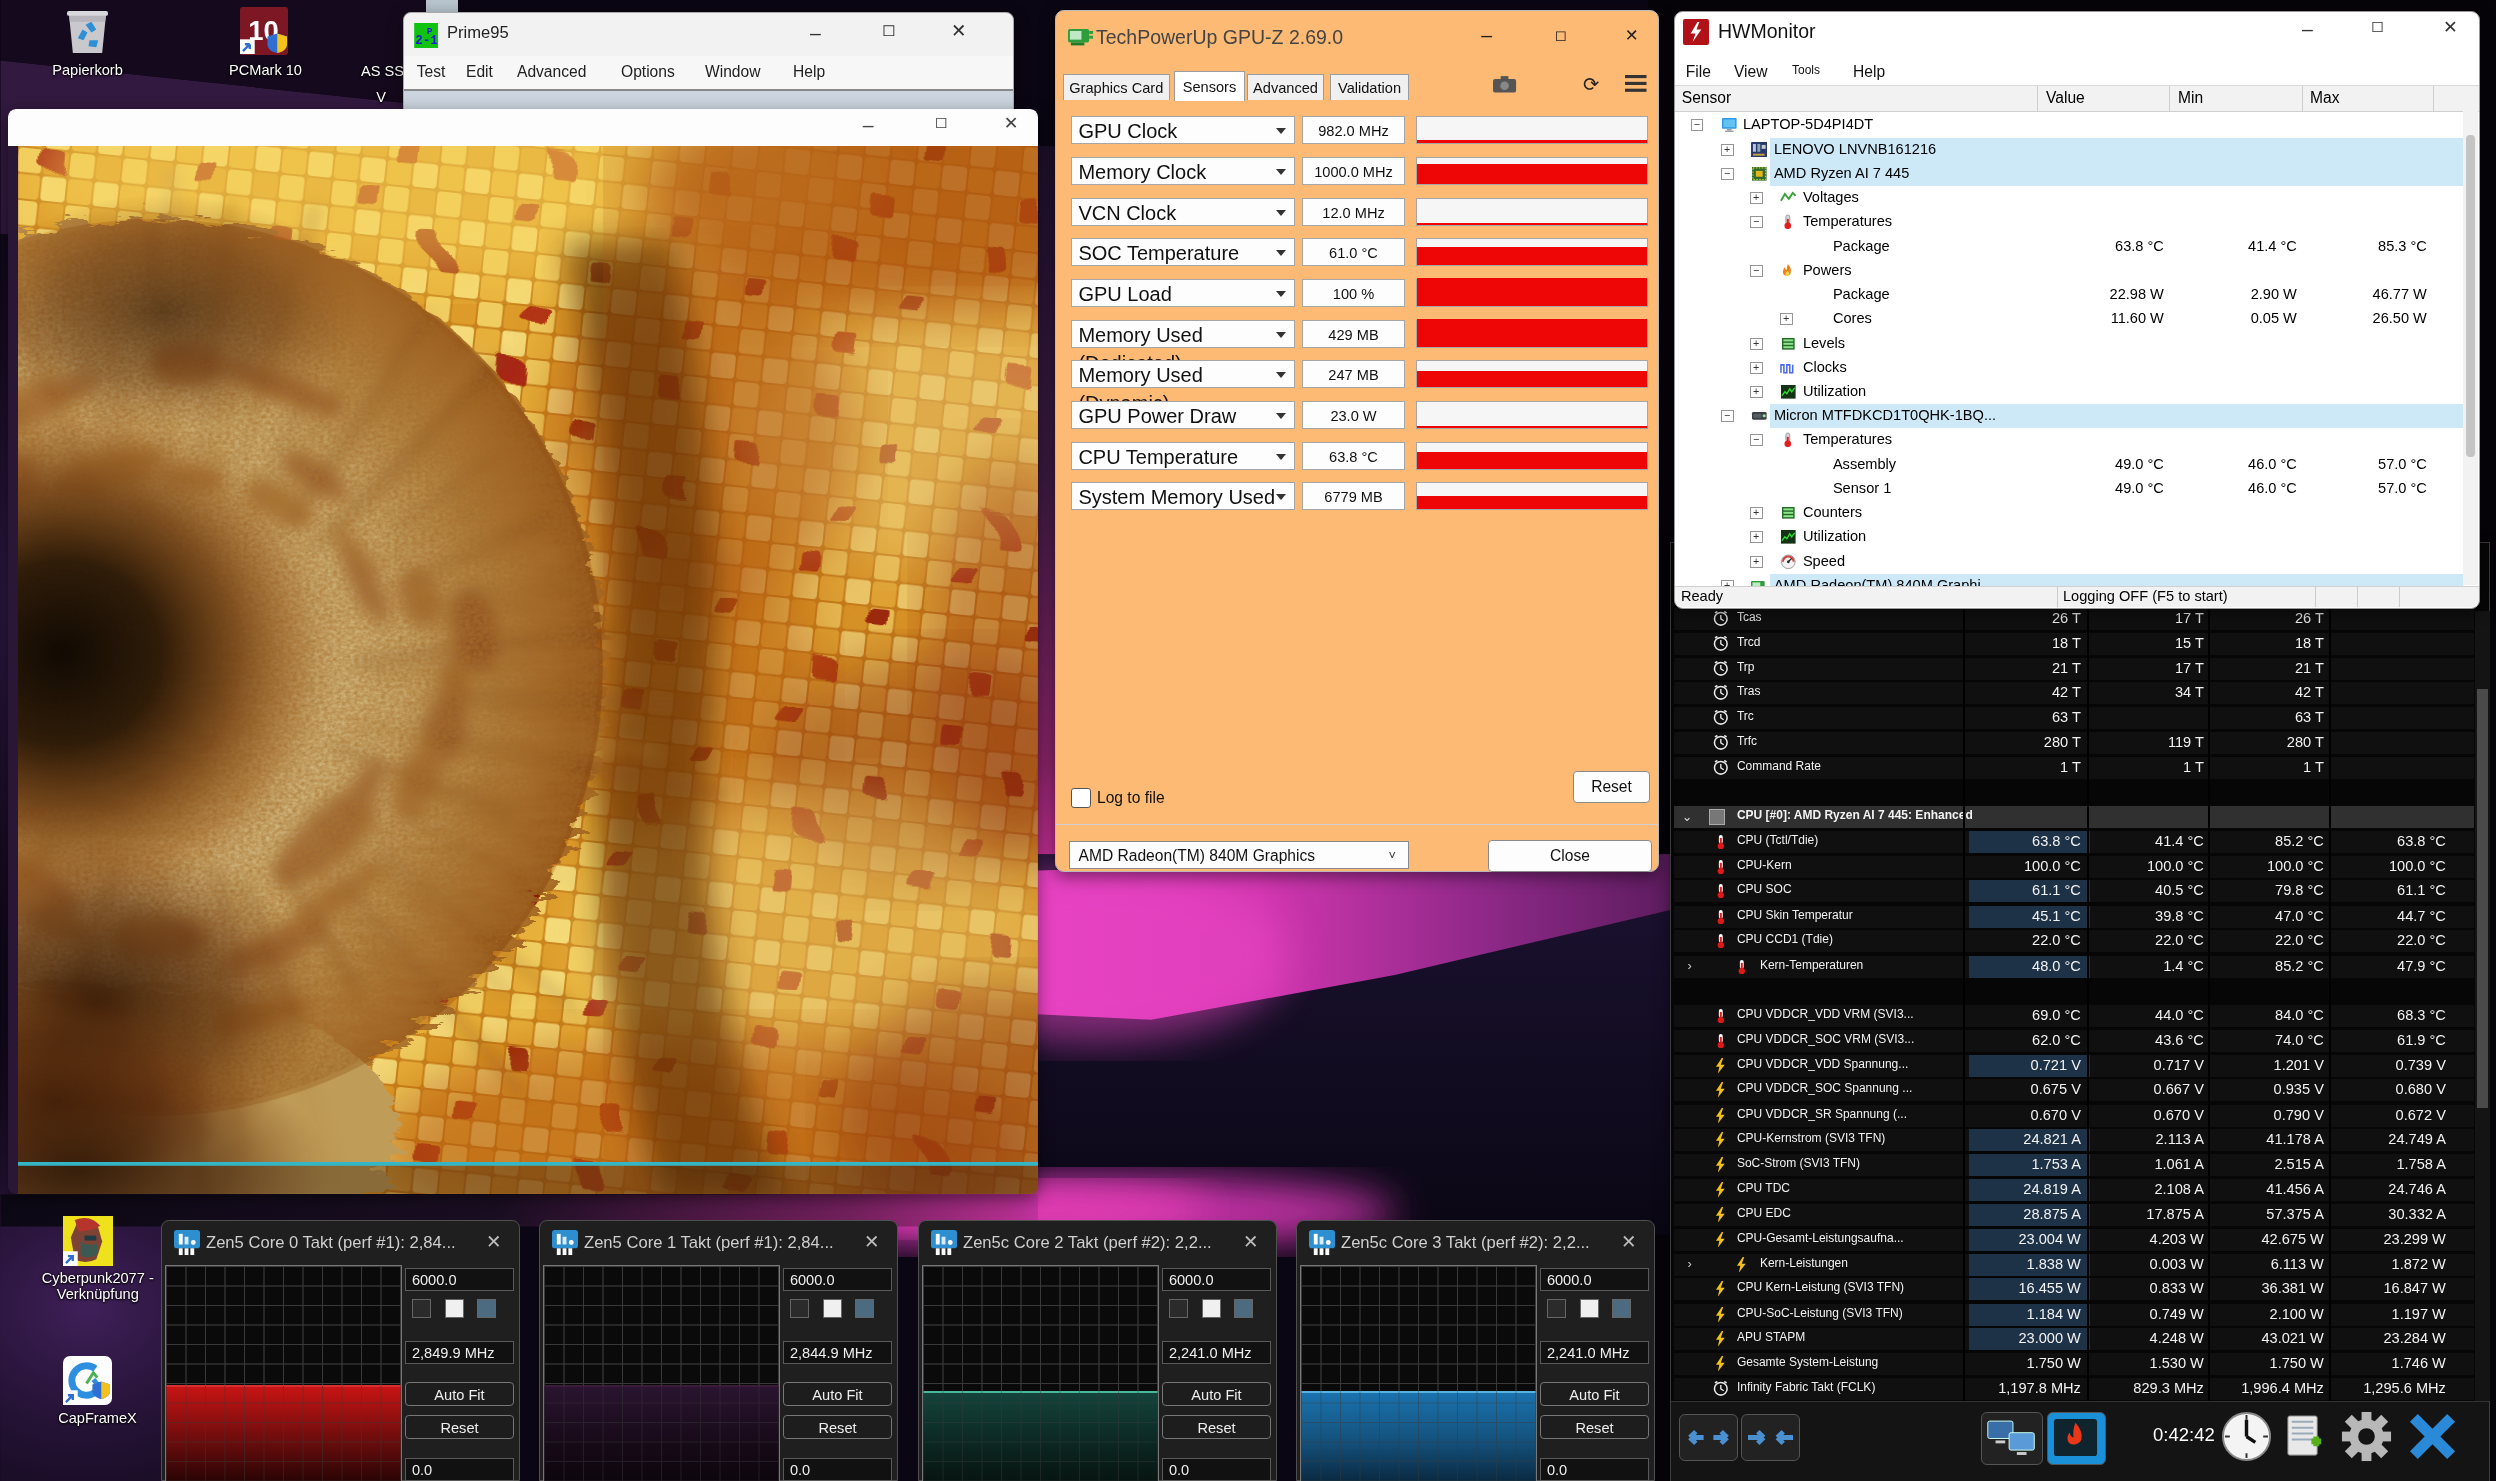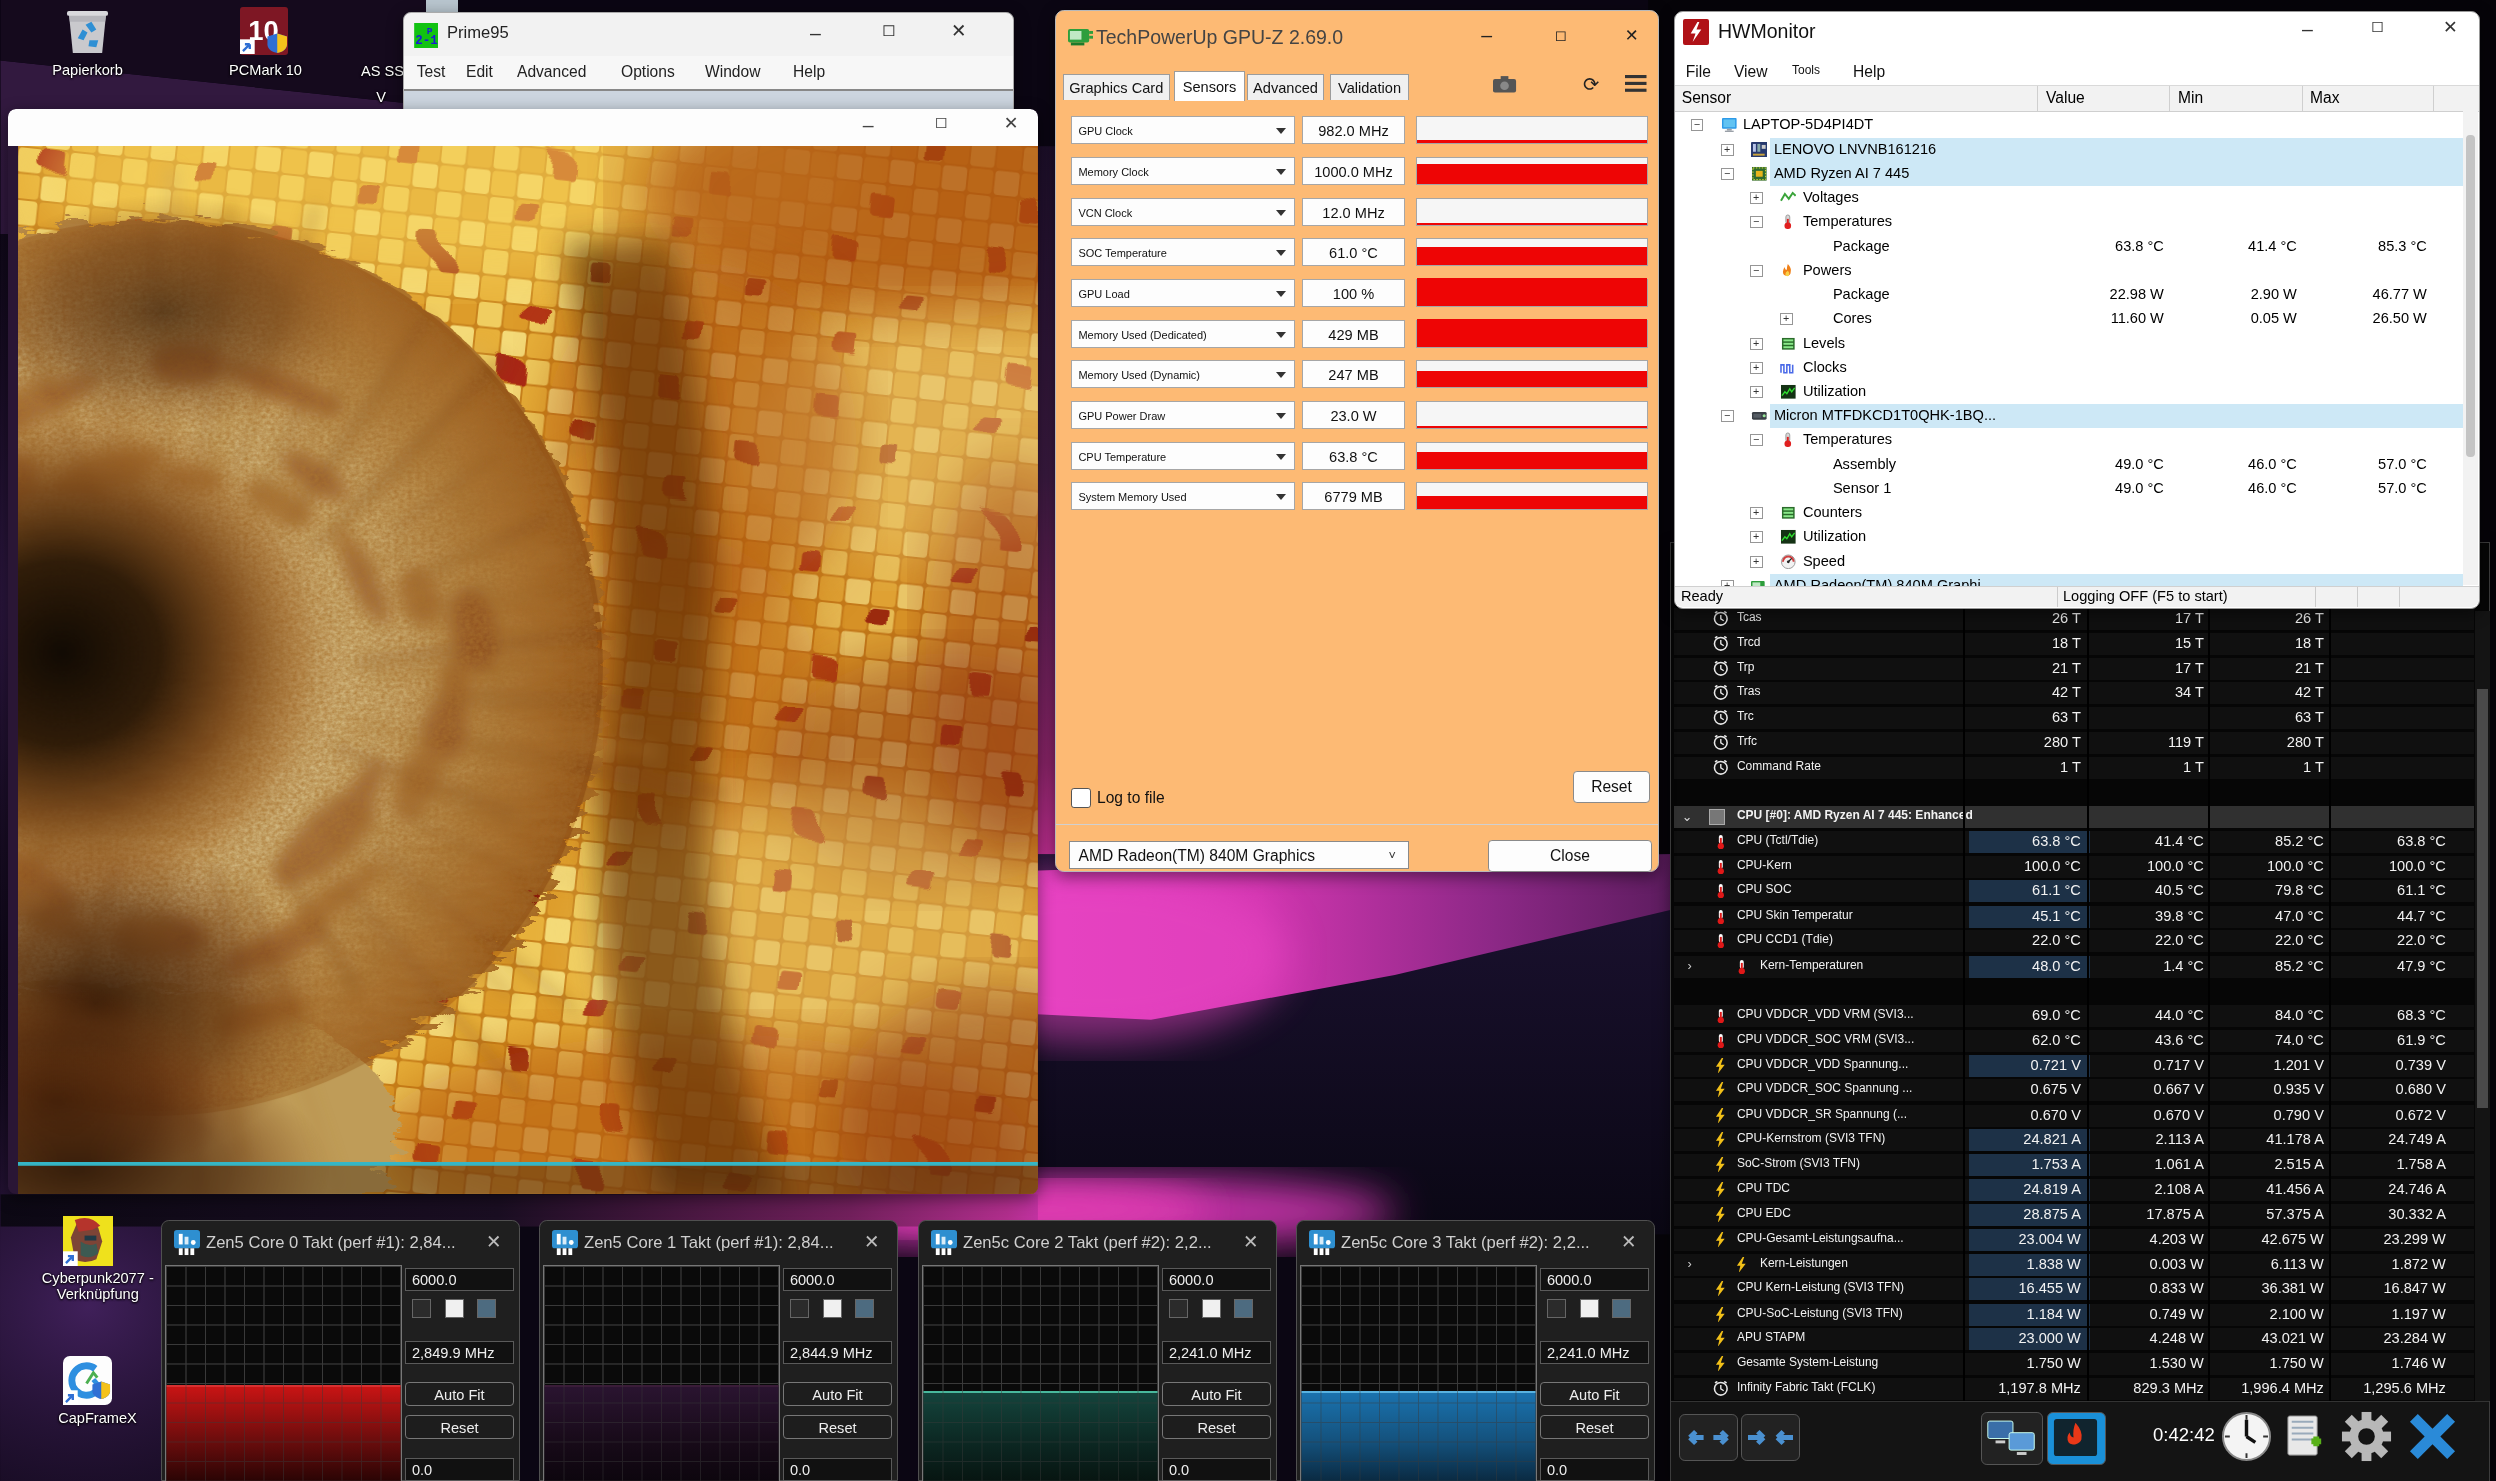--- a/index.html
+++ b/index.html
@@ -3,21 +3,21 @@
 <style>
 html,body{margin:0;padding:0;}
 body{width:2497px;height:1481px;position:relative;overflow:hidden;background:#05030a;font-family:"Liberation Sans",sans-serif;}
 .abs{position:absolute;}
 
 .win{position:absolute;box-shadow:0 4.9px 15.6px rgba(0,0,0,.45);}
 
 #gpuz{left:1055px;top:9.8px;width:602px;height:860px;background:#fdba74;border-radius:8.8px;border:1px solid #b8b8b8;}
 #gpuz .ttl{position:absolute;left:40px;top:15.6px;font-size:19.5px;color:#444;}
 .capbtn{position:absolute;top:13.7px;width:23.4px;height:23.4px;color:#222;font-size:19.5px;text-align:center;line-height:23.4px;}
-.srow-label{position:absolute;left:14.6px;width:224px;height:28px;background:#fdfdfd;border:1px solid #a6a6a6;font-size:11px;color:#111;line-height:28px;padding-left:6.8px;box-sizing:border-box;}
+.srow-label{position:absolute;left:14.6px;width:224px;height:28px;background:#fdfdfd;border:1px solid #a6a6a6;font-size:20px;color:#111;line-height:28px;padding-left:6.8px;box-sizing:border-box;}
 .srow-val{position:absolute;left:246px;width:103px;height:28px;background:#fdfdfd;border:1px solid #a6a6a6;font-size:14.6px;color:#111;line-height:28px;text-align:center;box-sizing:border-box;}
 .srow-g{position:absolute;left:360px;width:232px;height:28px;background:#f6f6f6;border:1px solid #a6a6a6;box-sizing:border-box;}
 .srow-g i{position:absolute;left:0;right:0;bottom:0;background:#ee0505;display:block;}
 .dArr{position:absolute;right:7.8px;top:11.7px;width:0;height:0;border-left:5.9px solid transparent;border-right:5.9px solid transparent;border-top:6.8px solid #333;}
 .tab{position:absolute;top:63px;height:26px;background:#f0f0f0;border:1px solid #9c9c9c;border-bottom:none;font-size:14.6px;color:#111;text-align:center;line-height:26px;box-sizing:border-box;}
 
 #hwm{left:1674px;top:10.7px;width:804px;height:596px;background:#fff;border-radius:8.8px;border:1px solid #999;overflow:hidden;}
 #hwm .row{position:absolute;left:2.9px;right:15.6px;height:24.4px;font-size:14.6px;color:#000;}
 #hwm .hl{background:#cde8f6;}
 .ebox{position:absolute;width:10.7px;height:10.7px;border:1px solid #969696;background:#fff;font-size:10.7px;line-height:8.8px;text-align:center;color:#333;}

